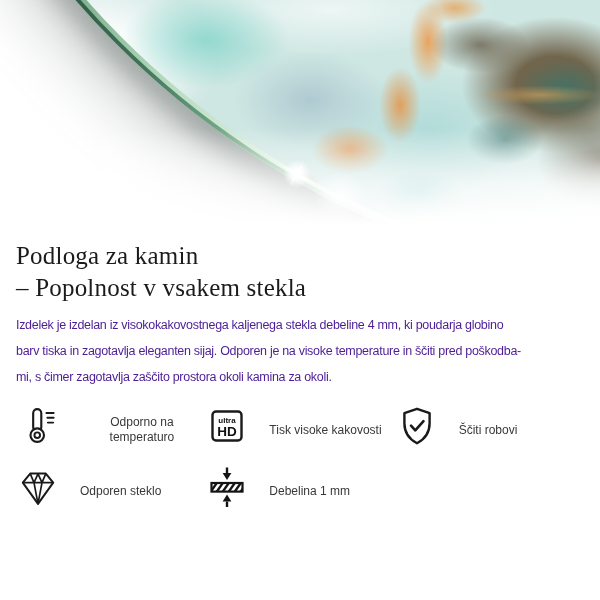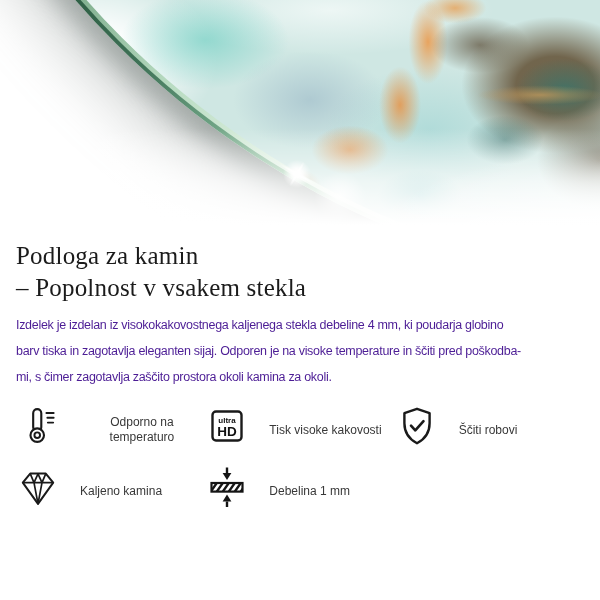--- a/index.html
+++ b/index.html
@@ -155,21 +155,21 @@
       <span class="f-label">Ščiti robovi</span>
     </div>
 
     <div class="feature">
       <svg class="f-icon" viewBox="0 0 44 44">
         <g fill="none" stroke="#1a1a1a" stroke-linejoin="round">
           <path d="M6.8 17.6 L14.2 8.6 H29.8 L37.2 17.6 L22 38.8 Z" stroke-width="2"></path>
           <path d="M6.8 17.6 H37.2 M14.2 8.6 L18 17.6 L22 8.8 L26 17.6 L29.8 8.6 M18 17.6 L22 38.8 L26 17.6" stroke-width="1.7"></path>
         </g>
       </svg>
-      <span class="f-label">Kaljeno kamina</span>
+      <span class="f-label">Odporen steklo</span>
     </div>
 
 
     <div class="feature">
       <svg class="f-icon" viewBox="0 0 44 44">
         <defs>
             <clipPath id="tkclip">
               <rect x="6.5" y="18" width="31" height="8.6"></rect>
             </clipPath>
           </defs>

